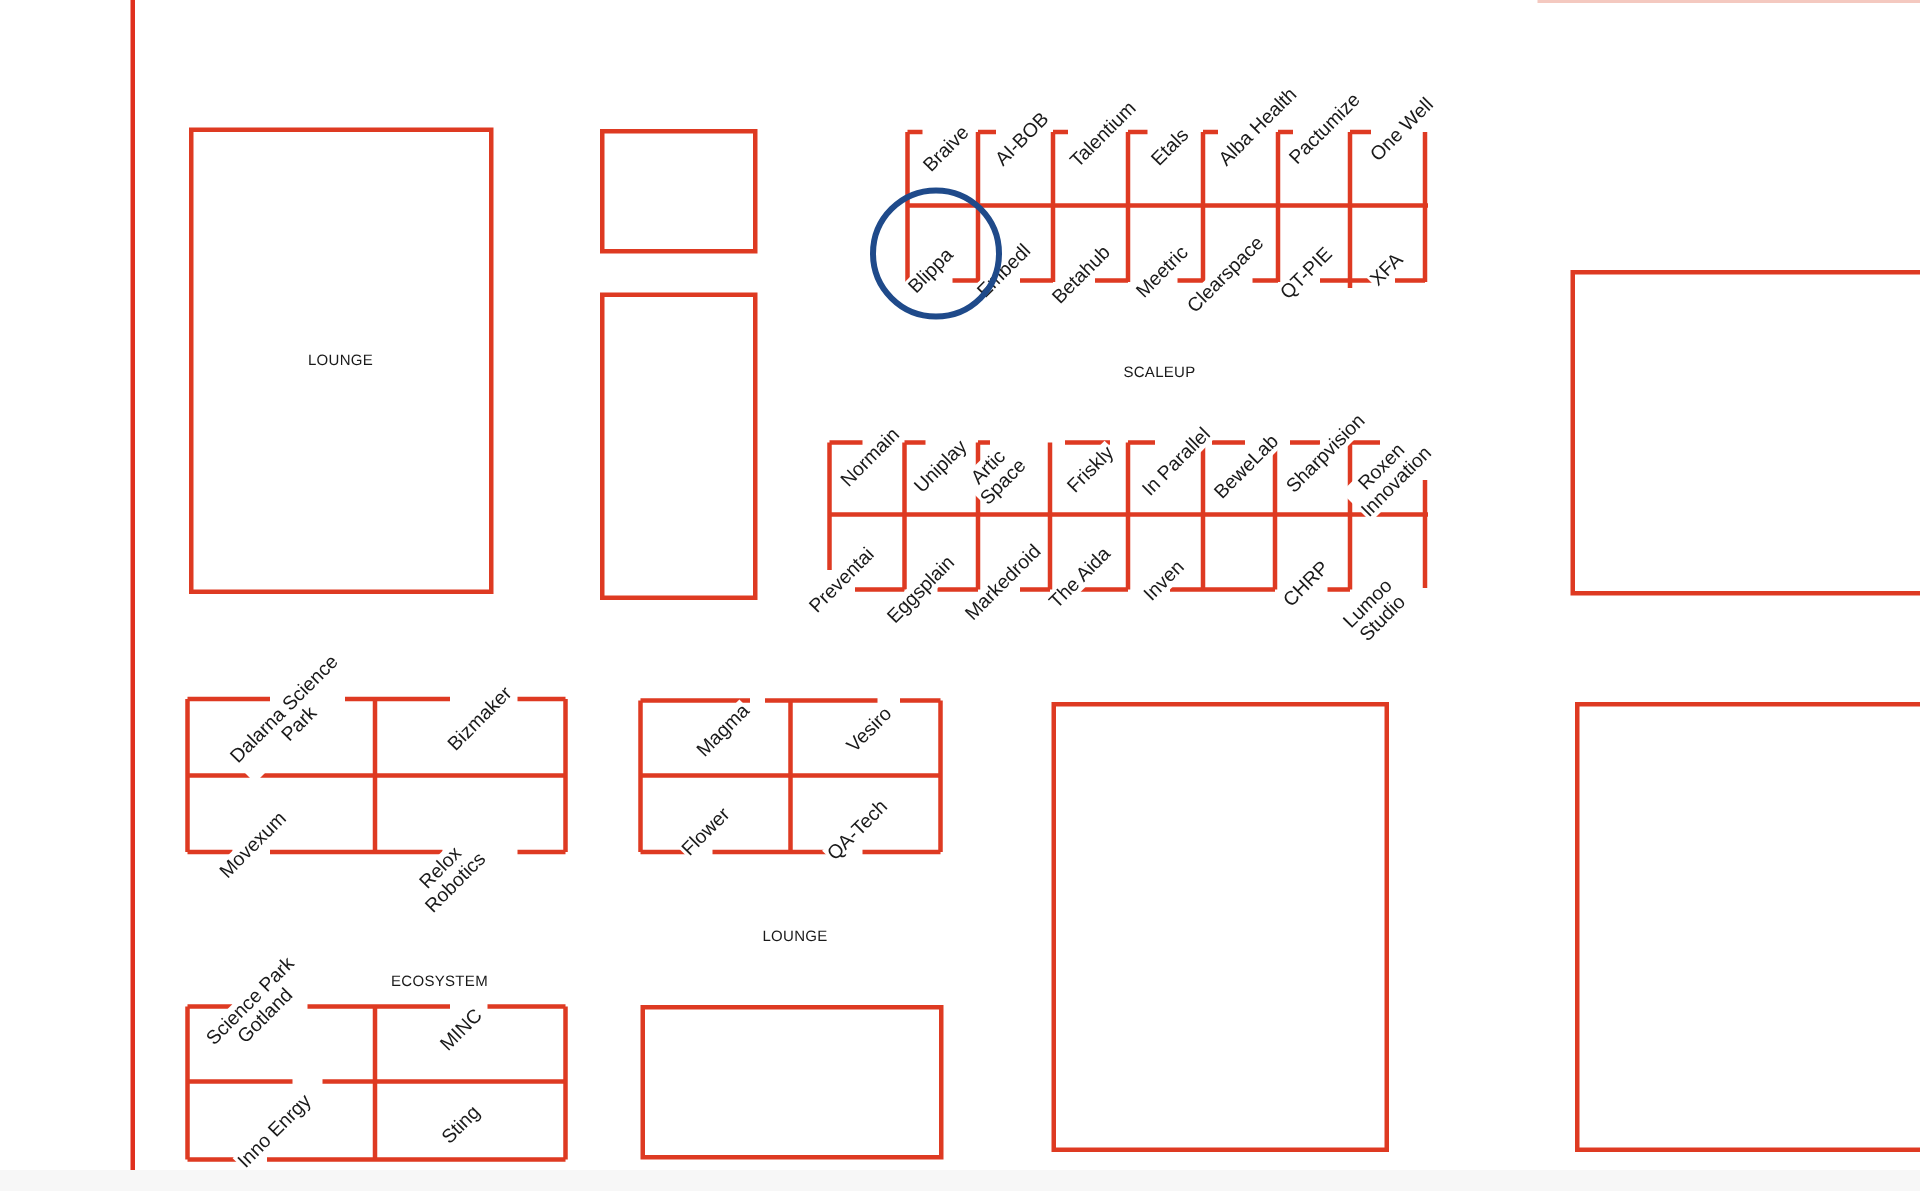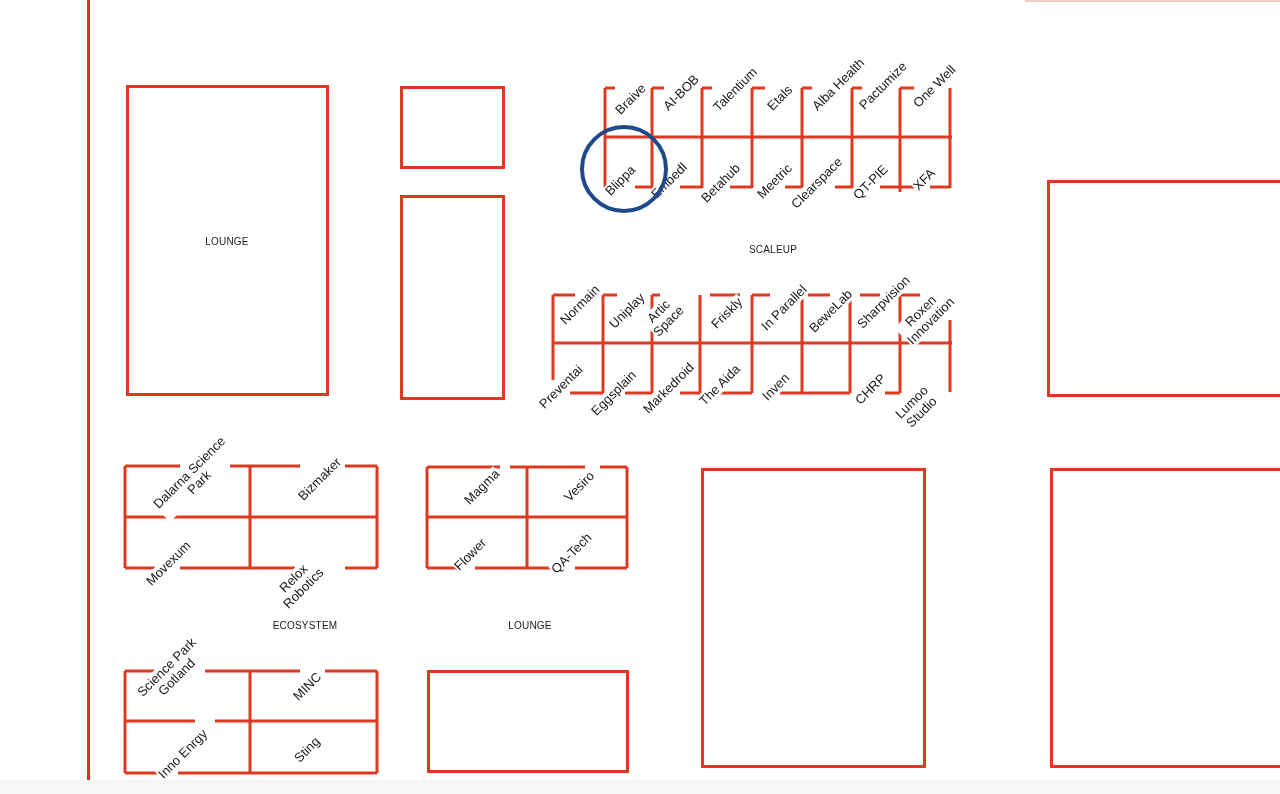--- a/index.html
+++ b/index.html
@@ -138,21 +138,21 @@
       <line x1="250" y1="671" x2="250" y2="773"></line>
       <line x1="377" y1="671" x2="377" y2="773"></line>
       <line x1="125" y1="721" x2="195" y2="721"></line>
       <line x1="215" y1="721" x2="377" y2="721"></line>
       <line x1="125" y1="773" x2="160" y2="773"></line>
       <line x1="178" y1="773" x2="377" y2="773"></line>
     </g>
   </svg>
 
   <div class="zone-label" style="left:773px; top:249px;">SCALEUP</div>
-  <div class="zone-label" style="left:293px; top:625px;margin-left:12px;">ECOSYSTEM</div>
+  <div class="zone-label" style="left:293px; top:655px;">ECOSYSTEM</div>
   <div class="zone-label" style="left:530px; top:625px;">LOUNGE</div>
 
   <div class="booth-label" style="left:622px; top:104px;">Braive</div>
   <div class="booth-label" style="left:670px; top:100px;">AI-BOB</div>
   <div class="booth-label" style="left:720px; top:101px;">Talentium</div>
   <div class="booth-label" style="left:774px; top:100px;">Etals</div>
   <div class="booth-label" style="left:819px; top:100px;">Alba Health</div>
   <div class="booth-label" style="left:866px; top:99px;">Pactumize</div>
   <div class="booth-label" style="left:920px; top:97px;">One Well</div>
 

